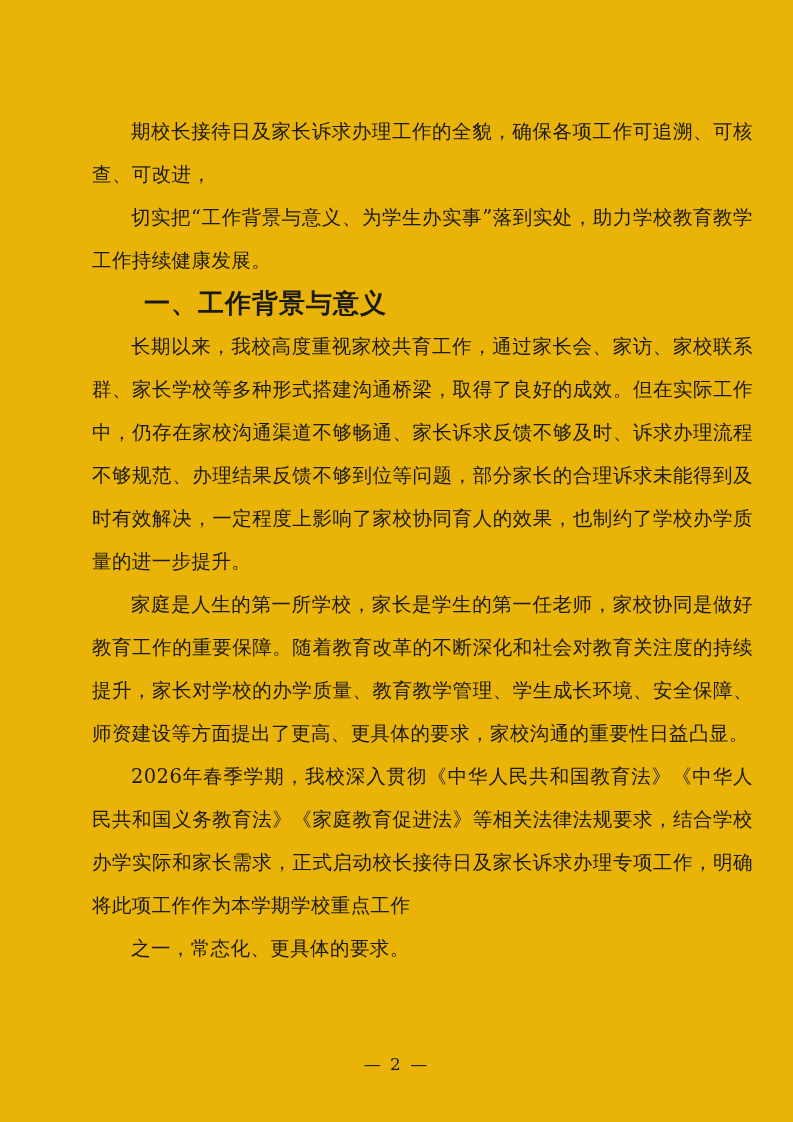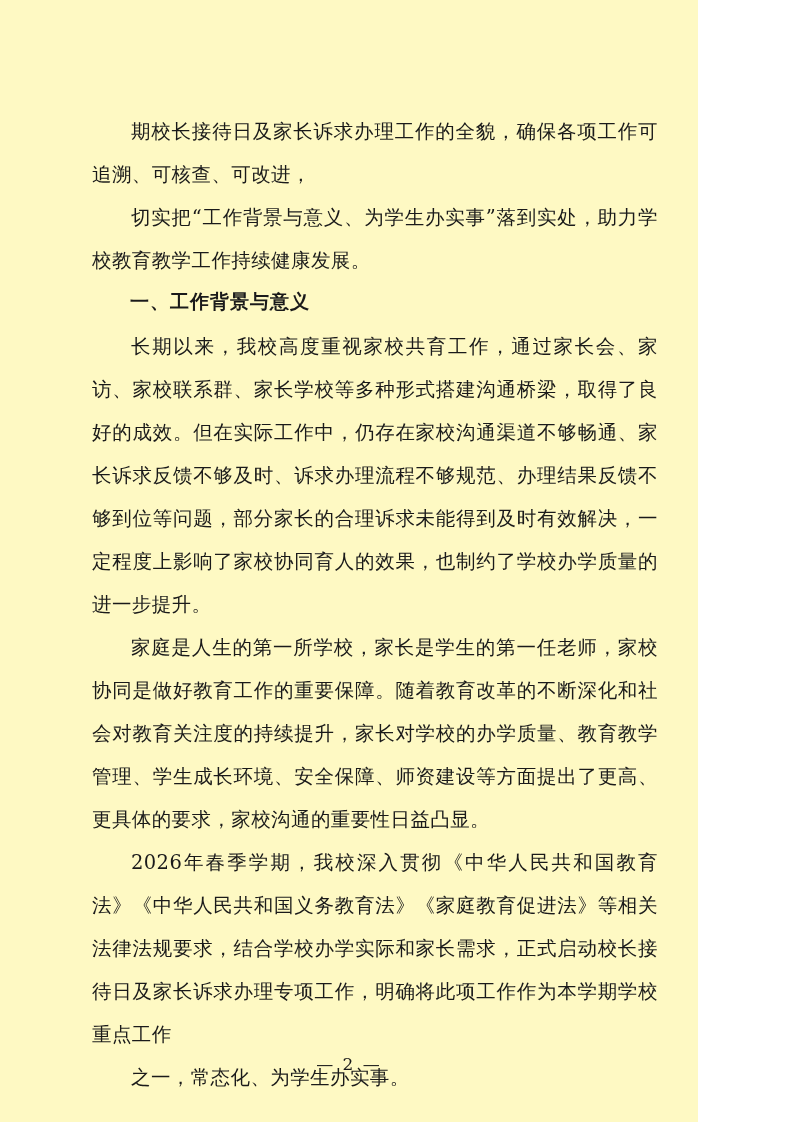--- a/index.html
+++ b/index.html
@@ -8,46 +8,46 @@
     background: #ffffff;
   }
   body {
     width: 793px;
     height: 1122px;
     font-family: "DejaVu Serif", "Liberation Serif", serif;
     color: #1a1a1a;
   }
   .page {
     position: relative;
-    width: 698px;
+    width: 793px;
     height: 1122px;
     box-sizing: border-box;
     padding: 110px 40px 60px 92px;
-    background: #fef9c3;
+    background: #eab308;
   }
   .doc-body {
     font-size: 19.5px;
     line-height: 43px;
     letter-spacing: 0.4px;
     text-align: justify;
     text-justify: inter-ideograph;
   }
   .para {
     margin: 0;
     text-indent: 2em;
     font-size: 19.5px;
     line-height: 43px;
   }
   .heading {
     margin: 0;
     text-indent: 2em;
     font-weight: bold;
-    font-size: 19px;
+    font-size: 26px;
     line-height: 43px;
-    font-family: Liberation Mono, monospace;
+    font-family: Liberation Serif, serif;
     letter-spacing: 1px;
   }
   .footer {
     position: absolute;
     left: 0;
     right: 0;
     bottom: 48px;
     text-align: center;
     font-size: 17px;
     color: #1a1a1a;
@@ -66,18 +66,18 @@
     <p class="para">切实把“工作背景与意义、为学生办实事”落到实处，助力学校教育教学工作持续健康发展。</p>
 
     <p class="heading">一、工作背景与意义</p>
 
     <p class="para">长期以来，我校高度重视家校共育工作，通过家长会、家访、家校联系群、家长学校等多种形式搭建沟通桥梁，取得了良好的成效。但在实际工作中，仍存在家校沟通渠道不够畅通、家长诉求反馈不够及时、诉求办理流程不够规范、办理结果反馈不够到位等问题，部分家长的合理诉求未能得到及时有效解决，一定程度上影响了家校协同育人的效果，也制约了学校办学质量的进一步提升。</p>
 
     <p class="para">家庭是人生的第一所学校，家长是学生的第一任老师，家校协同是做好教育工作的重要保障。随着教育改革的不断深化和社会对教育关注度的持续提升，家长对学校的办学质量、教育教学管理、学生成长环境、安全保障、师资建设等方面提出了更高、更具体的要求，家校沟通的重要性日益凸显。</p>
 
     <p class="para">2026年春季学期，我校深入贯彻《中华人民共和国教育法》《中华人民共和国义务教育法》《家庭教育促进法》等相关法律法规要求，结合学校办学实际和家长需求，正式启动校长接待日及家长诉求办理专项工作，明确将此项工作作为本学期学校重点工作</p>
 
-    <p class="para">之一，常态化、为学生办实事。</p>
+    <p class="para">之一，常态化、更具体的要求。</p>
 
   </div>
 
   <div class="footer">— 2 —</div>
 </div>
 
 </body></html>

